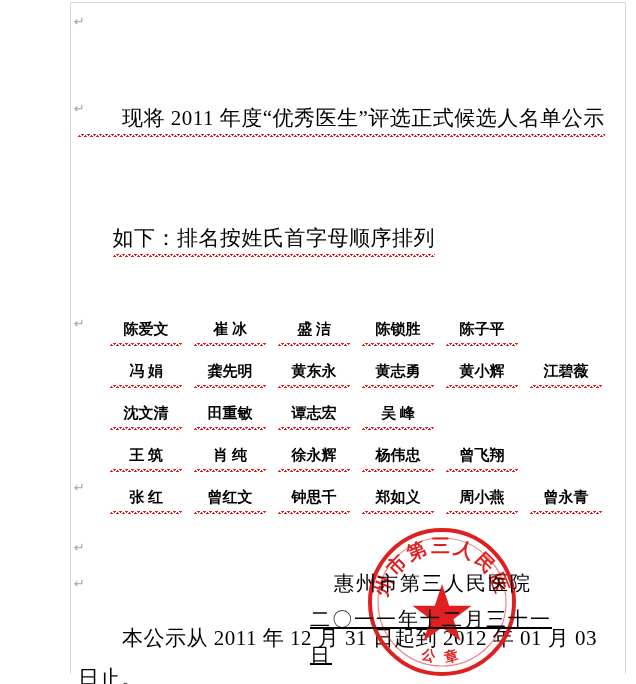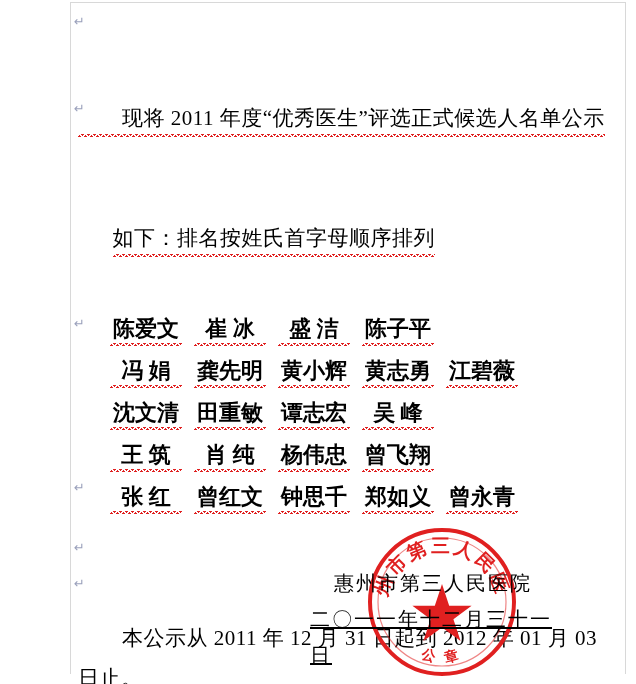--- a/index.html
+++ b/index.html
@@ -62,21 +62,21 @@
     text-indent: 44px;
   }
 
   .spacer-sm { height: 10px; }
   .spacer-md { height: 20px; }
 
   
   .name-row {
     display: flex;
     justify-content: flex-start;
-    font-size: 22px;
+    font-size: 15px;
     line-height: 42px;
     padding-left: 26px;
   }
   .name {
     width: 84px;
     text-align: center;
     display: inline-block;
     position: relative;
     font-weight: 600;
   }
@@ -171,50 +171,54 @@
     <div class="para">
       <span class="wavy">如下：排名按姓氏首字母顺序排列</span>
     </div>
 
     <div class="spacer-sm"></div>
 
     <div class="name-row">
       <span class="name squiggle">陈爱文</span>
       <span class="name squiggle">崔 冰</span>
       <span class="name squiggle">盛 洁</span>
+      <span class="name squiggle">陈锁胜</span>
       <span class="name squiggle">陈子平</span>
     </div>
 
     <div class="name-row">
       <span class="name squiggle">冯 娟</span>
       <span class="name squiggle">龚先明</span>
+      <span class="name squiggle">黄东永</span>
+      <span class="name squiggle">黄志勇</span>
       <span class="name squiggle">黄小辉</span>
-      <span class="name squiggle">黄志勇</span>
       <span class="name squiggle">江碧薇</span>
     </div>
 
     <div class="name-row">
       <span class="name squiggle">沈文清</span>
       <span class="name squiggle">田重敏</span>
       <span class="name squiggle">谭志宏</span>
       <span class="name squiggle">吴 峰</span>
     </div>
 
     <div class="name-row">
       <span class="name squiggle">王 筑</span>
       <span class="name squiggle">肖 纯</span>
+      <span class="name squiggle">徐永辉</span>
       <span class="name squiggle">杨伟忠</span>
       <span class="name squiggle">曾飞翔</span>
     </div>
 
     <div class="name-row">
       <span class="name squiggle">张 红</span>
       <span class="name squiggle">曾红文</span>
       <span class="name squiggle">钟思千</span>
       <span class="name squiggle">郑如义</span>
+      <span class="name squiggle">周小燕</span>
       <span class="name squiggle">曾永青</span>
     </div>
 
     <div class="spacer-md"></div>
 
     <div class="para indent">
       <span class="wavy">本公示从 2011 年 12 月 31 日起到 2012 年 01 月 03 日止。</span>
     </div>
 
   </div>

